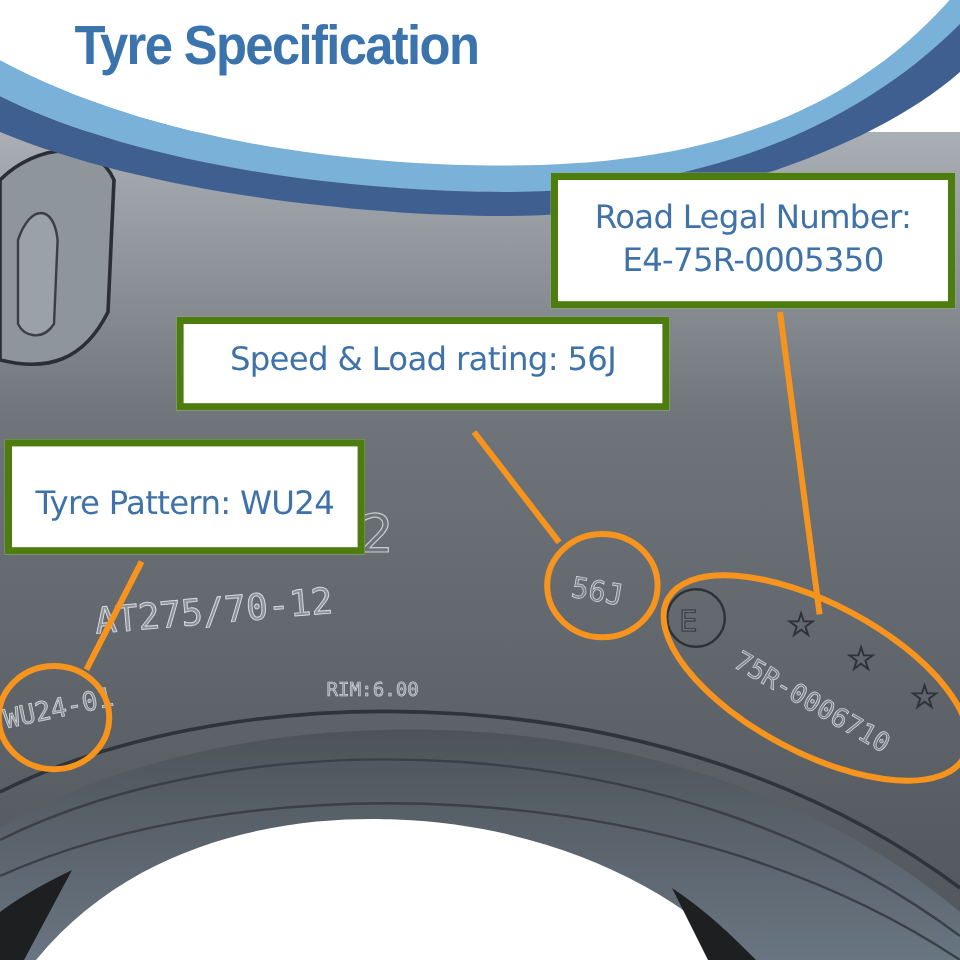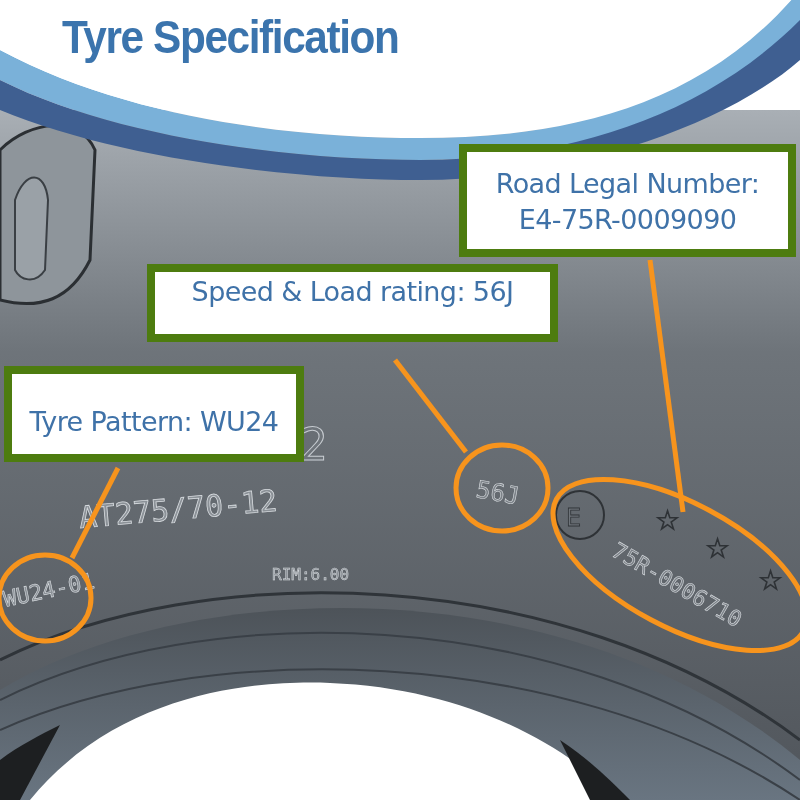--- a/index.html
+++ b/index.html
@@ -1,19 +1,19 @@
 <!DOCTYPE html>
 <html><head>
 <meta charset="utf-8">
 <style>
   html,body{margin:0;padding:0;}
   body{width:800px;height:800px;position:relative;overflow:hidden;background:#ffffff;font-family:"DejaVu Sans",sans-serif;}
   .scene{position:absolute;left:0;top:0;width:800px;height:800px;}
   .title{position:absolute;left:62px;top:10px;font-family:"Liberation Sans",sans-serif;font-weight:bold;font-size:46px;letter-spacing:-1.5px;color:#3b74ad;transform:scaleX(0.92);transform-origin:left top;}
-  .callout{position:absolute;background:#ffffff;border:8px solid #4d7c0f;box-sizing:border-box;color:#3f72a8;font-family:"DejaVu Sans",sans-serif;font-size:27px;line-height:36px;text-align:center;letter-spacing:-0.6px;}
+  .callout{position:absolute;background:#ffffff;border:6px solid #4d7c0f;box-sizing:border-box;color:#3f72a8;font-family:"DejaVu Sans",sans-serif;font-size:27px;line-height:36px;text-align:center;letter-spacing:-0.6px;}
   .callout span{display:block;}
 </style>
 </head>
 <body>
 
 <div class="scene">
   <svg width="800" height="800" viewBox="0 0 800 800" style="position:absolute;left:0;top:0">
     <defs>
       <linearGradient id="rubber" x1="0" y1="0" x2="0" y2="1">
         <stop offset="0" stop-color="#a9afb5"></stop>
@@ -69,23 +69,23 @@
     <path d="M0,40 C150,150 600,160 800,-10 L800,0 L0,0 Z" fill="#ffffff"></path>
     <path d="M0,80 C120,140 300,160 420,160 C560,160 700,120 800,30 L800,-10 C690,110 560,138 420,138 C300,138 130,120 0,50 Z" fill="#7ab1d9"></path>
     <path d="M0,110 C120,160 300,180 420,180 C560,180 720,130 800,60 L800,20 C700,120 560,160 420,160 C300,160 120,140 0,80 Z" fill="#3f5f91"></path>
     <path d="M0,0 L800,0 L800,-10 C700,110 560,138 420,138 C300,138 130,120 0,50 Z" fill="#ffffff"></path>
   </svg>
 
   <div class="title">Tyre Specification</div>
 
   <div class="callout" style="left:459px;top:144px;width:337px;height:113px;padding-top:14px;">
     <span>Road Legal Number:</span>
-    <span>E4-75R-0009090</span>
+    <span>E4-75R-0005350</span>
   </div>
 
-  <div class="callout" style="left:147px;top:264px;width:411px;height:78px;padding-top:2px;">
+  <div class="callout" style="left:147px;top:264px;width:411px;height:78px;padding-top:12px;">
     <span>Speed &amp; Load rating: 56J</span>
   </div>
 
   <div class="callout" style="left:4px;top:366px;width:300px;height:96px;padding-top:30px;">
     <span>Tyre Pattern: WU24</span>
   </div>
 </div>
 
 </body></html>

